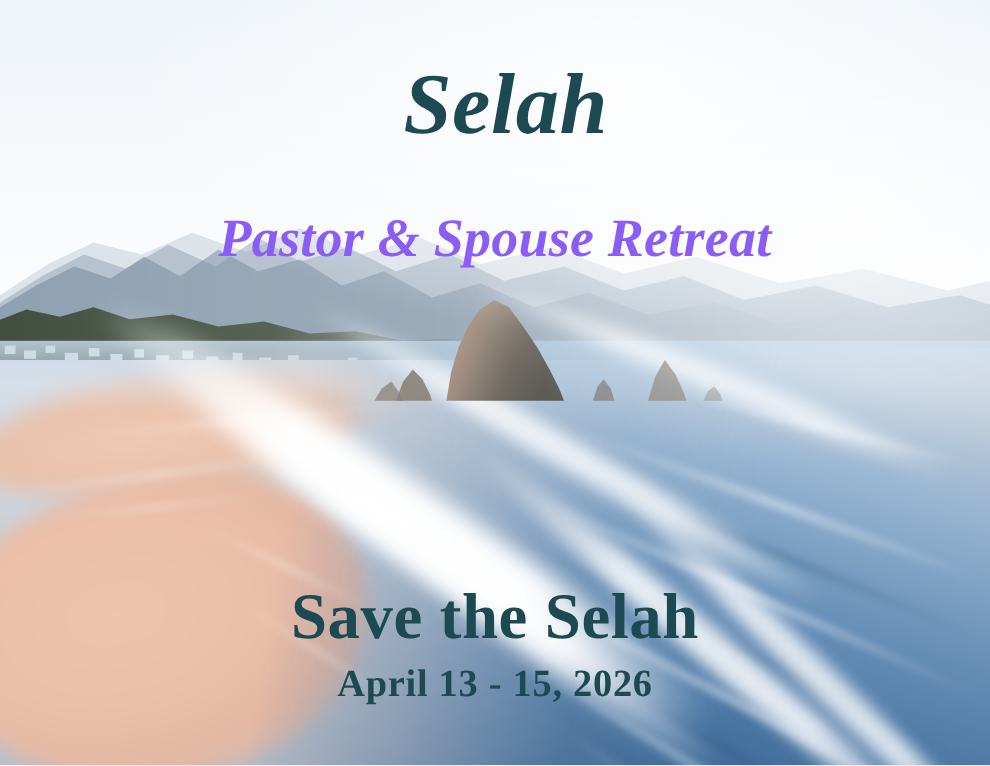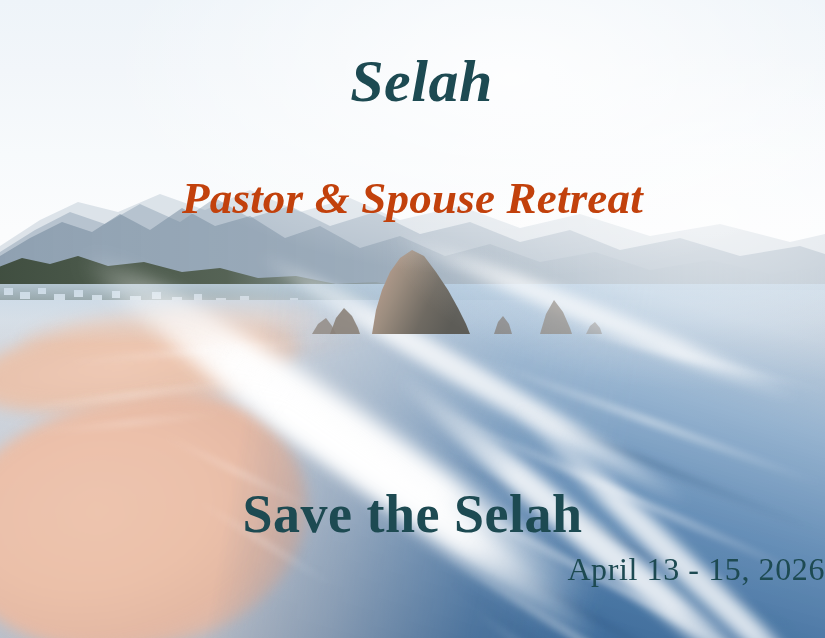--- a/index.html
+++ b/index.html
@@ -264,38 +264,38 @@
     text-align: center;
   }
 
   .title {
     position: absolute;
     left: 0; right: 0;
     top: 51px;
     font-family: "Liberation Serif", "DejaVu Serif", serif;
     font-style: italic;
     font-weight: 700;
-    font-size: 60px;
+    font-size: 72px;
     line-height: 1;
     letter-spacing: 0.5px;
     color: #1d4a52;
     padding-left: 18px;
   }
 
   .subtitle {
     position: absolute;
     left: 0; right: 0;
     top: 176px;
     font-family: "Liberation Serif", "DejaVu Serif", serif;
     font-style: italic;
     font-weight: 700;
     font-size: 45px;
     line-height: 1;
     letter-spacing: 0.2px;
-    color: #c2410c;
+    color: #8b5cf6;
   }
 
   .save-the-date {
     position: absolute;
     left: 0; right: 0;
     top: 487px;
     font-family: "Liberation Serif", "DejaVu Serif", serif;
     font-style: normal;
     font-weight: 700;
     font-size: 54px;
@@ -303,26 +303,25 @@
     letter-spacing: 0.5px;
     color: #1d4a52;
   }
 
   .date-line {
     position: absolute;
     left: 0; right: 0;
     top: 553px;
     font-family: "Liberation Serif", "DejaVu Serif", serif;
     font-style: normal;
-    font-weight: 400;
+    font-weight: 700;
     font-size: 32px;
     line-height: 1;
     letter-spacing: 0.6px;
     color: #1d4a52;
-    text-align: right;
   }
 </style>
 </head>
 <body>
 
 <div id="poster">
 
   <div class="photo">
 
     <div class="sky"></div>

